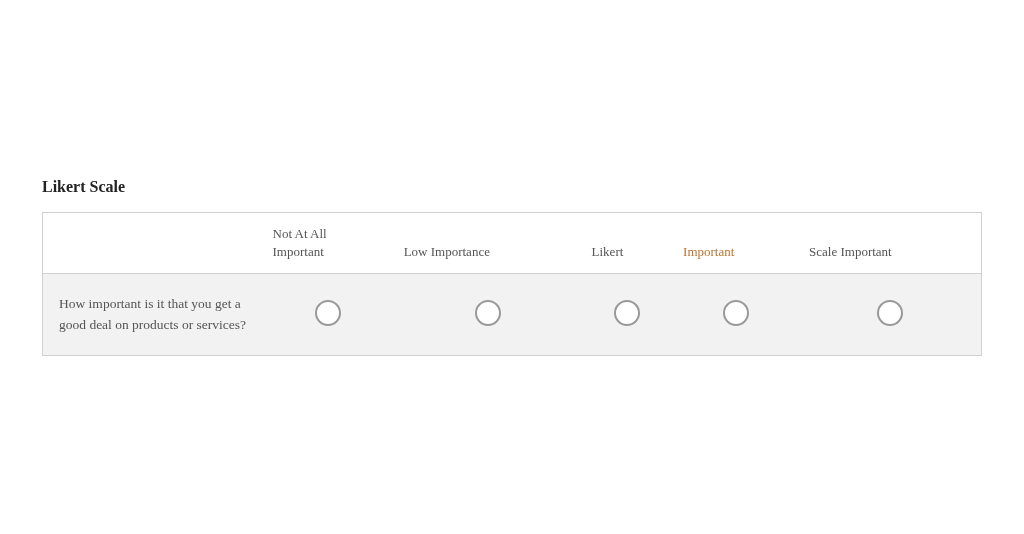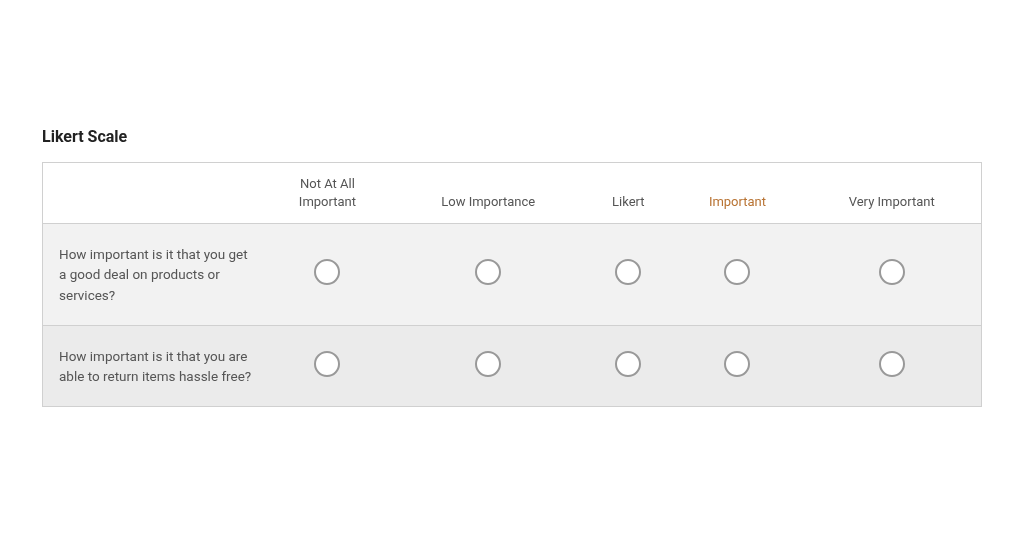--- a/index.html
+++ b/index.html
@@ -1,15 +1,15 @@
 <!DOCTYPE html>
 <html><head>
   <meta charset="utf-8">
   <style>
-    * { box-sizing: border-box; margin: 0; padding: 0; }
+    * { box-sizing: border-box; margin: 0; padding: 0; font-family: Liberation Serif, serif; }
     body {
       font-family: -apple-system, BlinkMacSystemFont, 'Segoe UI', Roboto, sans-serif;
       background: #fff;
       display: flex;
       justify-content: center;
       align-items: center;
       min-height: 534px;
       width: 1024px;
     }
     .container {
@@ -25,21 +25,21 @@
     .scale-table {
       width: 100%;
       border-collapse: collapse;
       border: 1px solid #d0d0d0;
     }
     .scale-table thead tr {
       background: #fff;
     }
     .scale-table thead th {
       padding: 12px 10px;
-      text-align: center;
+      text-align: left;
       font-size: 13px;
       font-weight: 400;
       color: #555;
       border-bottom: 1px solid #d0d0d0;
       vertical-align: bottom;
       line-height: 1.4;
     }
     .scale-table thead th.question-col {
       text-align: left;
       width: 220px;
@@ -84,35 +84,27 @@
 <div class="container">
   <div class="title">Likert Scale</div>
   <table class="scale-table">
     <thead>
       <tr>
         <th class="question-col"></th>
         <th>Not At All<br>Important</th>
         <th>Low Importance</th>
         <th>Likert</th>
         <th class="important-col">Important</th>
-        <th>Very Important</th>
+        <th>Scale Important</th>
       </tr>
     </thead>
     <tbody id="table-body">
     <tr>
           <td class="question-text">How important is it that you get a good deal on products or services?</td>
           <td><span class="radio-circle"></span></td>
           <td><span class="radio-circle"></span></td>
           <td><span class="radio-circle"></span></td>
           <td><span class="radio-circle"></span></td>
           <td><span class="radio-circle"></span></td>
         </tr>
-        <tr>
-          <td class="question-text">How important is it that you are able to return items hassle free?</td>
-          <td><span class="radio-circle"></span></td>
-          <td><span class="radio-circle"></span></td>
-          <td><span class="radio-circle"></span></td>
-          <td><span class="radio-circle"></span></td>
-          <td><span class="radio-circle"></span></td>
-        </tr>
       </tbody>
   </table>
 </div>
 
 </body></html>

